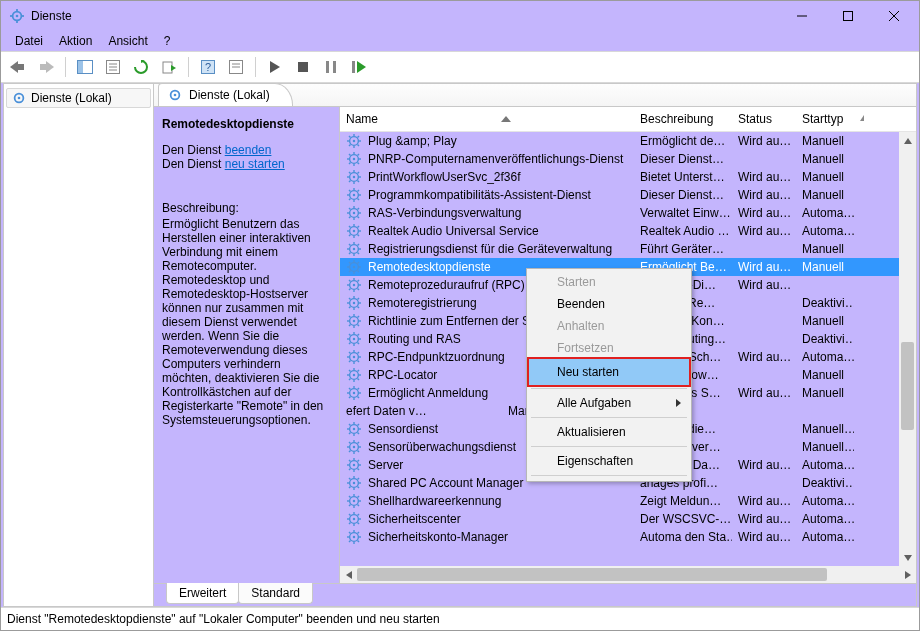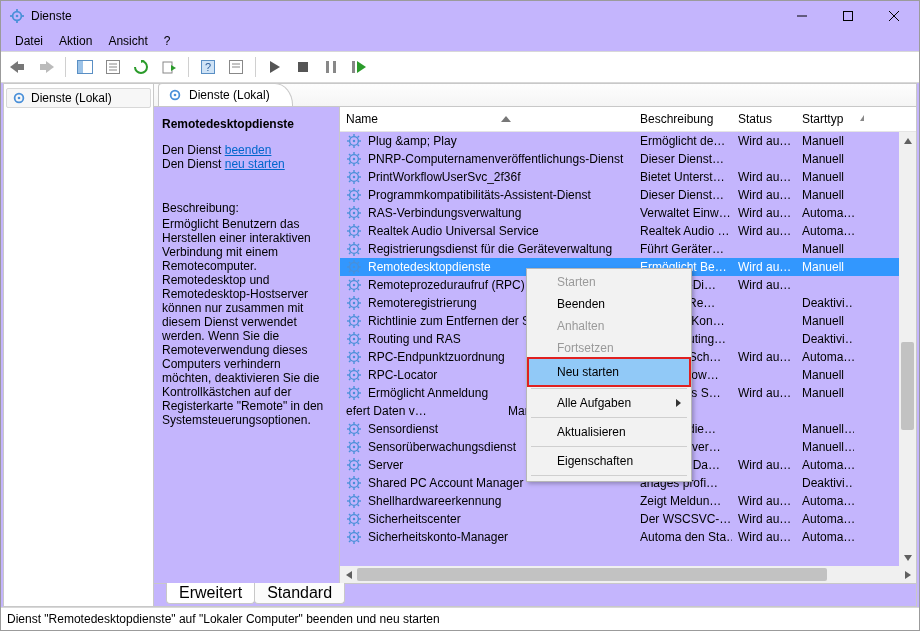--- a/index.html
+++ b/index.html
@@ -63,21 +63,21 @@
   .cell.start{width:58px;}
   .svc-icon{width:16px;height:16px;flex:0 0 16px;display:flex;align-items:center;justify-content:center;}
   .vscroll{position:absolute;right:0;top:0;bottom:17px;width:17px;background:#f0f0f0;}
   .vscroll .thumb{position:absolute;left:2px;right:2px;background:#c2c2c2;border-radius:2px;}
   .vscroll .arrow{position:absolute;left:0;right:0;height:17px;display:flex;align-items:center;justify-content:center;color:#606060;}
   .hscroll{position:absolute;left:0;right:0;bottom:0;height:17px;background:#f0f0f0;}
   .hscroll .thumb{position:absolute;top:2px;bottom:2px;background:#c2c2c2;border-radius:2px;}
   .hscroll .arrow{position:absolute;top:0;bottom:0;width:17px;display:flex;align-items:center;justify-content:center;color:#606060;}
   
   .bottom-tabs{height:22px;display:flex;align-items:flex-start;padding-left:12px;border-top:1px solid var(--panel-border);}
-  .btab{height:20px;padding:0 12px;border:1px solid var(--panel-border);border-top:none;margin-right:-1px;display:flex;align-items:center;border-bottom-left-radius:4px;border-bottom-right-radius:4px;background:#fbfbfb;font-size:16px;position:relative;top:-1px;}
+  .btab{height:20px;padding:0 12px;border:1px solid var(--panel-border);border-top:none;margin-right:-1px;display:flex;align-items:center;border-bottom-left-radius:4px;border-bottom-right-radius:4px;background:#fbfbfb;font-size:12px;position:relative;top:-1px;}
   .btab.active{background:#fff;z-index:2;}
   
   .statusbar{height:22px;border-top:1px solid #d8d8d8;display:flex;align-items:center;padding:0 6px;background:#fff;font-size:12px;}
   
   .ctxmenu{position:absolute;width:160px;background:var(--menu-bg);border:1px solid var(--menu-border);box-shadow:2px 2px 4px rgba(0,0,0,.25);padding:2px;z-index:50;}
   .ctxmenu .citem{height:22px;display:flex;align-items:center;padding:0 10px 0 28px;font-size:12px;position:relative;}
   .ctxmenu .citem.disabled{color:#9a9a9a;text-align:right;}
   .ctxmenu .citem.sub::after{content:"";position:absolute;right:8px;top:50%;transform:translateY(-50%);border-left:5px solid #333;border-top:4px solid transparent;border-bottom:4px solid transparent;}
   .ctxmenu .citem.highlight{background:var(--menu-hover);border:2px solid #e02020;margin:-2px;padding:0 10px 0 28px;height:26px;}
   .ctxmenu .csep{height:1px;background:#cfcfcf;margin:3px 2px;}

